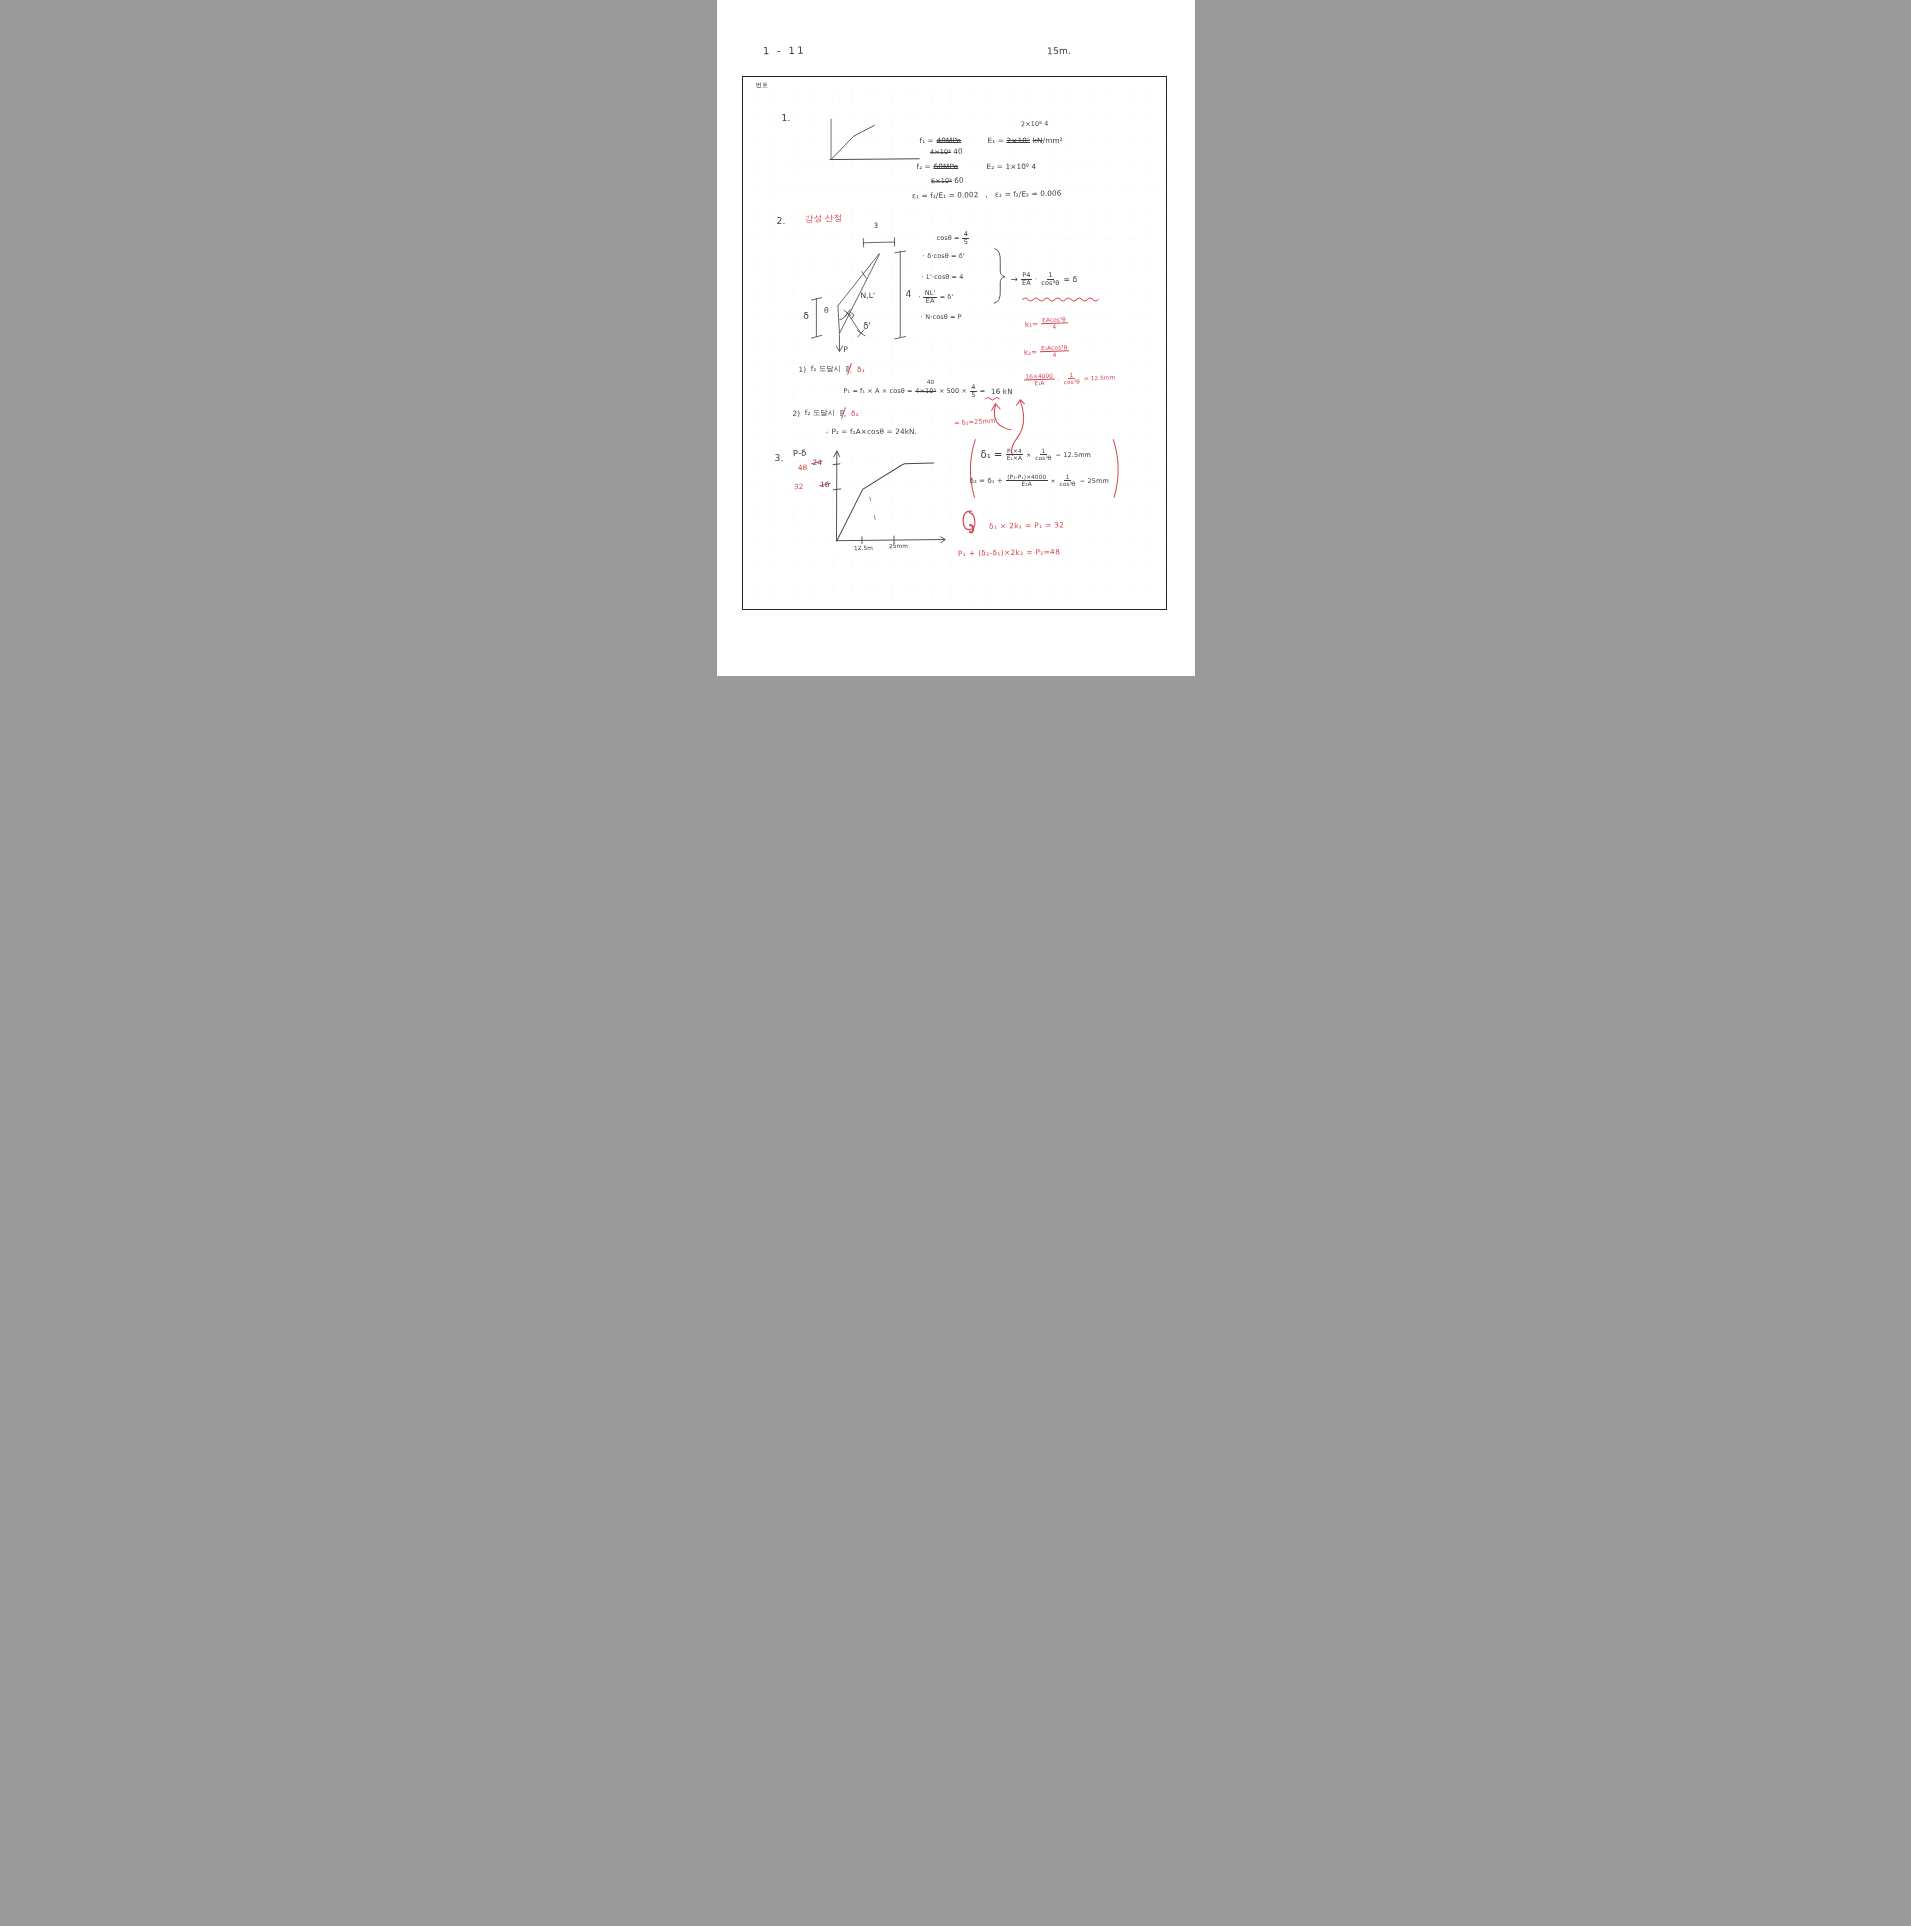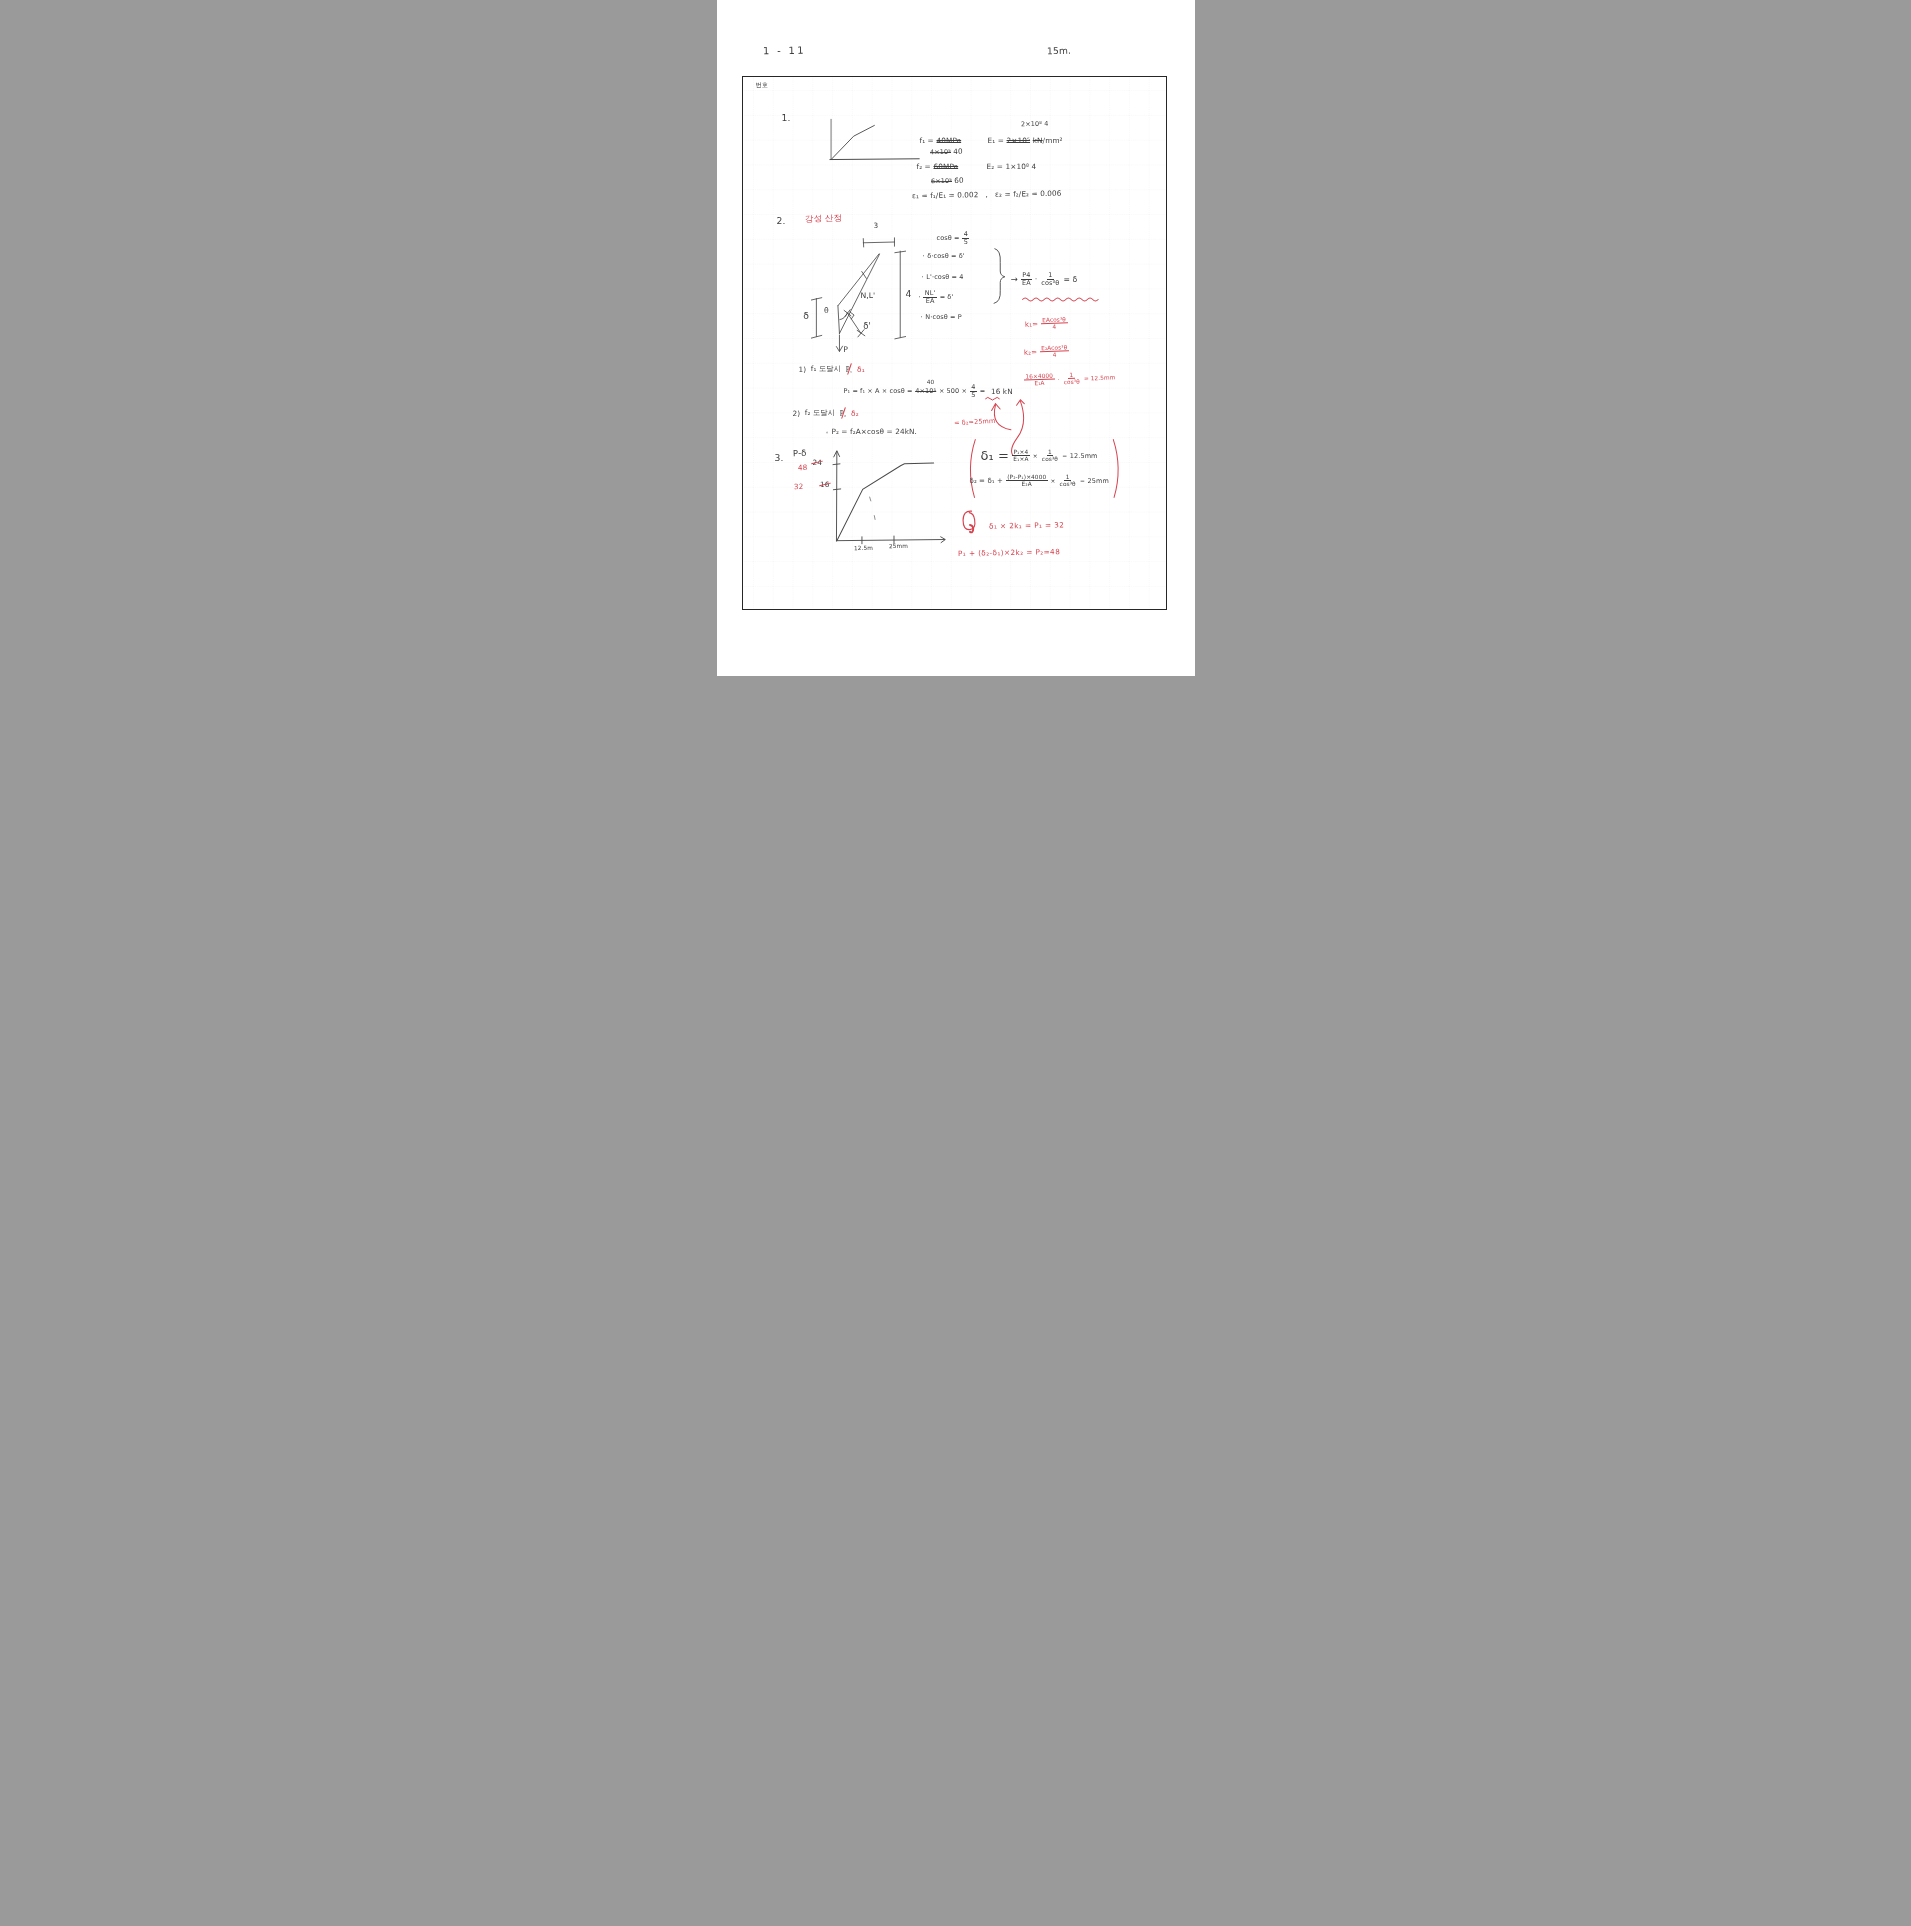--- a/index.html
+++ b/index.html
@@ -273,21 +273,21 @@
   <div class="abs hw f15 r-1" style="left:172px;top:543px;">25mm</div>
 
   
   <svg class="abs" style="left:249px;top:438px;" width="11.6" height="61" viewBox="0 0 30 158">
     <path d="M24 4 Q0 78 22 154" stroke="#d6434f" stroke-width="2.6" fill="none" stroke-linecap="round"></path>
   </svg>
   <svg class="abs" style="left:394px;top:438px;" width="11.6" height="61" viewBox="0 0 30 158">
     <path d="M6 4 Q30 78 8 154" stroke="#d6434f" stroke-width="2.6" fill="none" stroke-linecap="round"></path>
   </svg>
   <div class="abs hw f15 row" style="left:264px;top:448px;">
-    <span style="font-size:13px;">δ₁ =</span>
+    <span style="font-size:10px;">δ₁ =</span>
     <span class="frac">
         <span class="n">P₁×4</span>
         <span class="d">E₁×A</span>
       </span>
     <span>×</span>
     <span class="frac">
         <span class="n">1</span>
         <span class="d">cos³θ</span>
       </span>
     <span>=</span>

